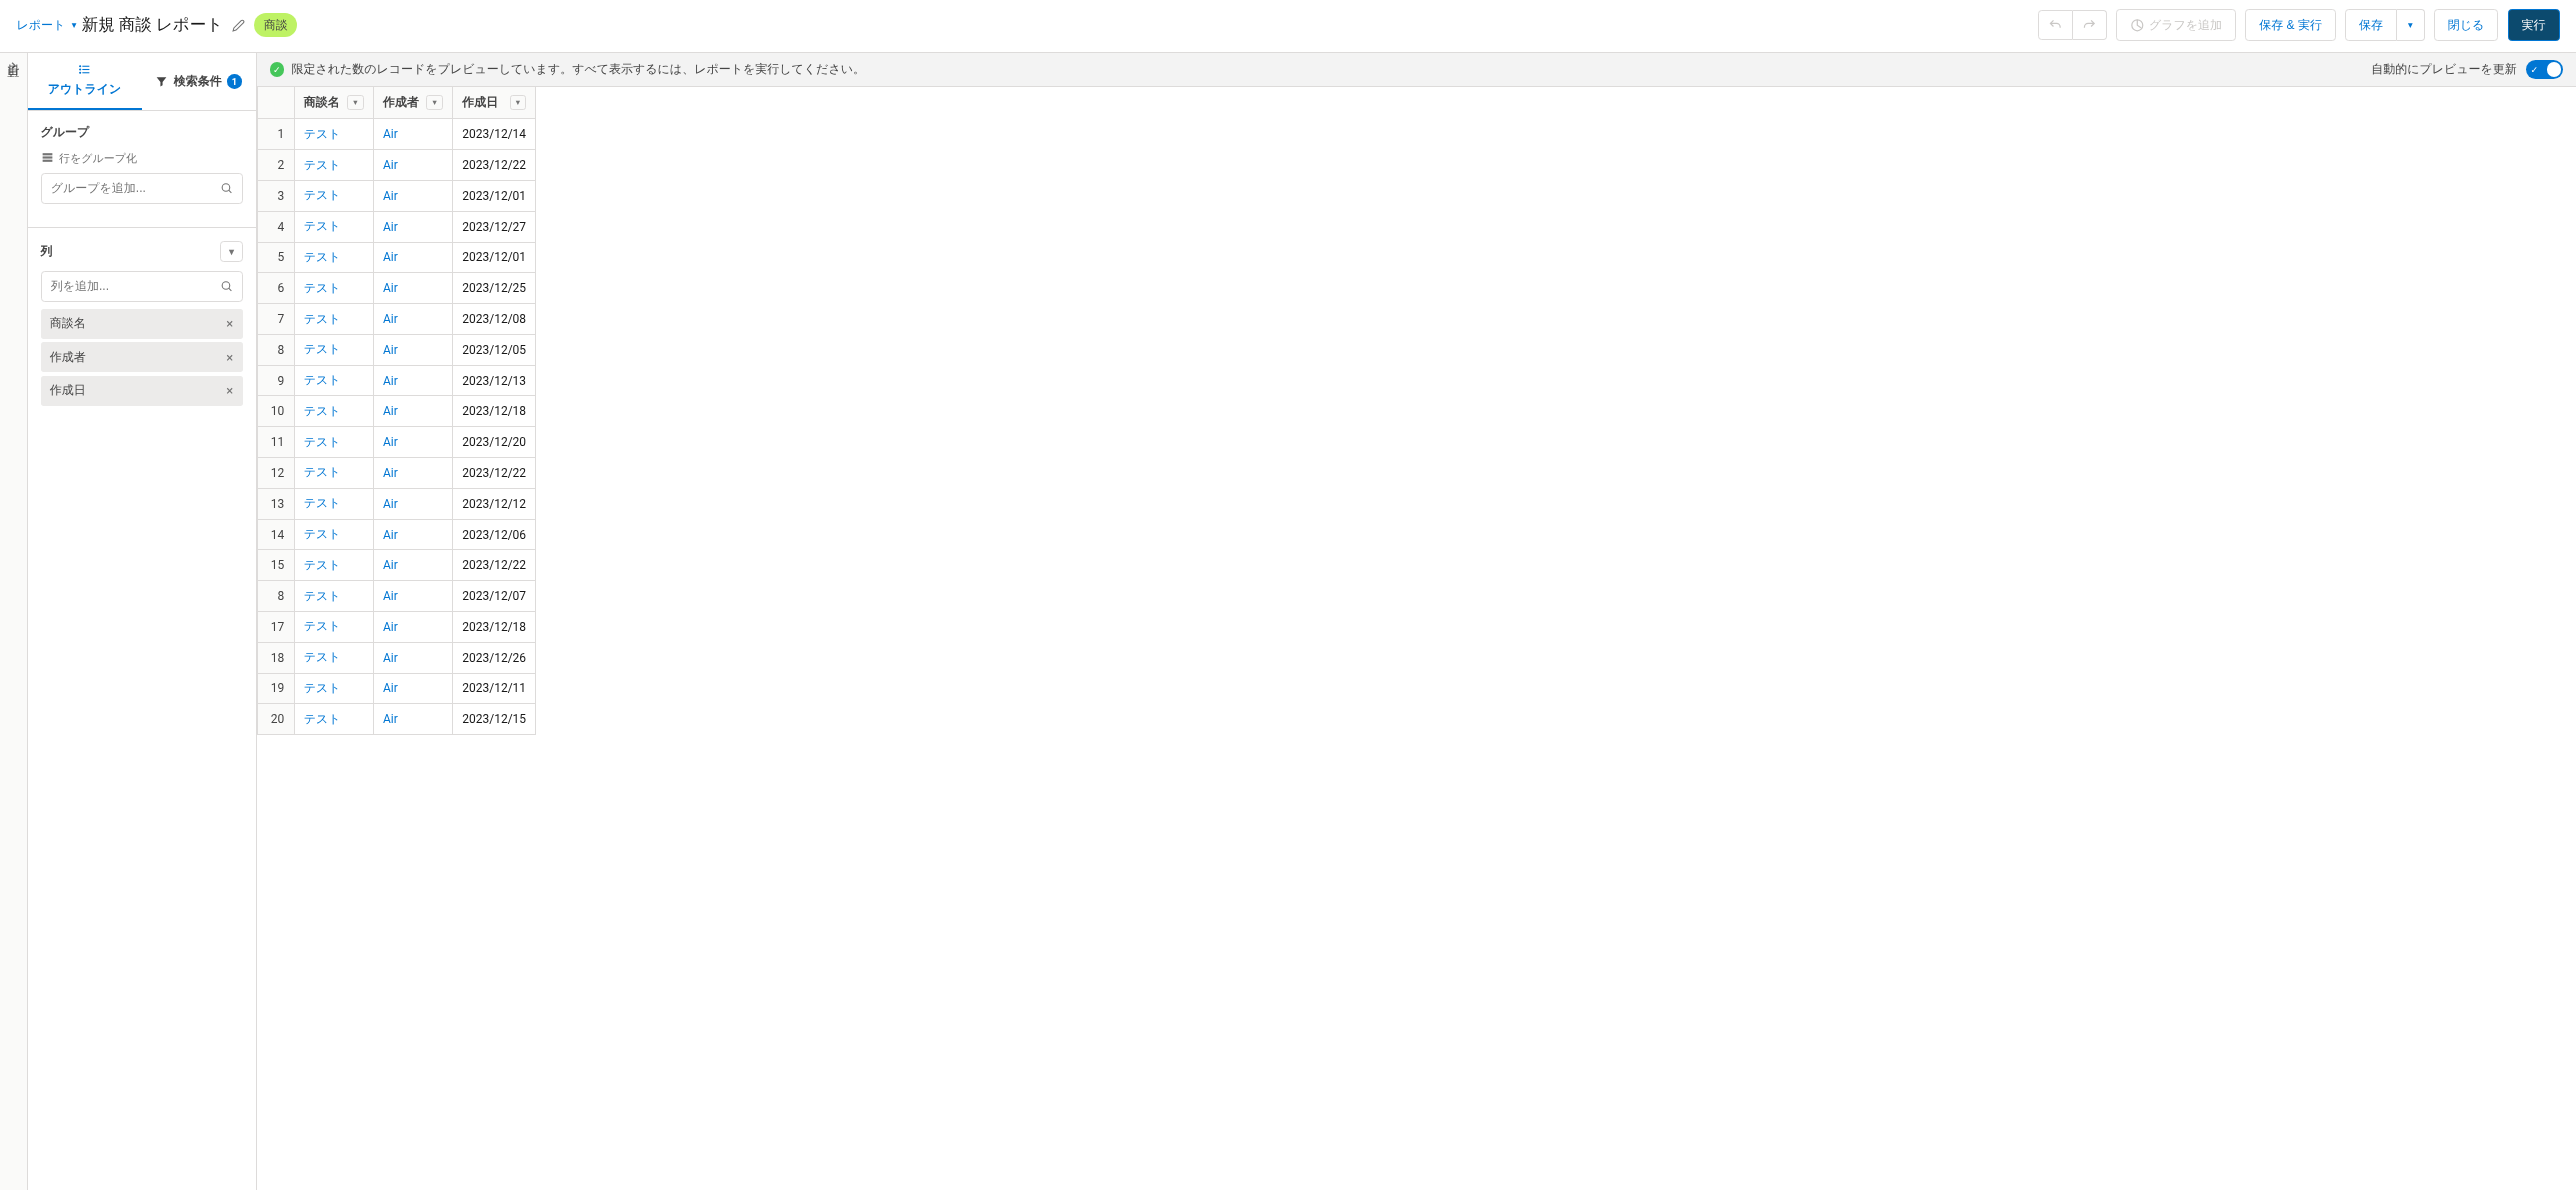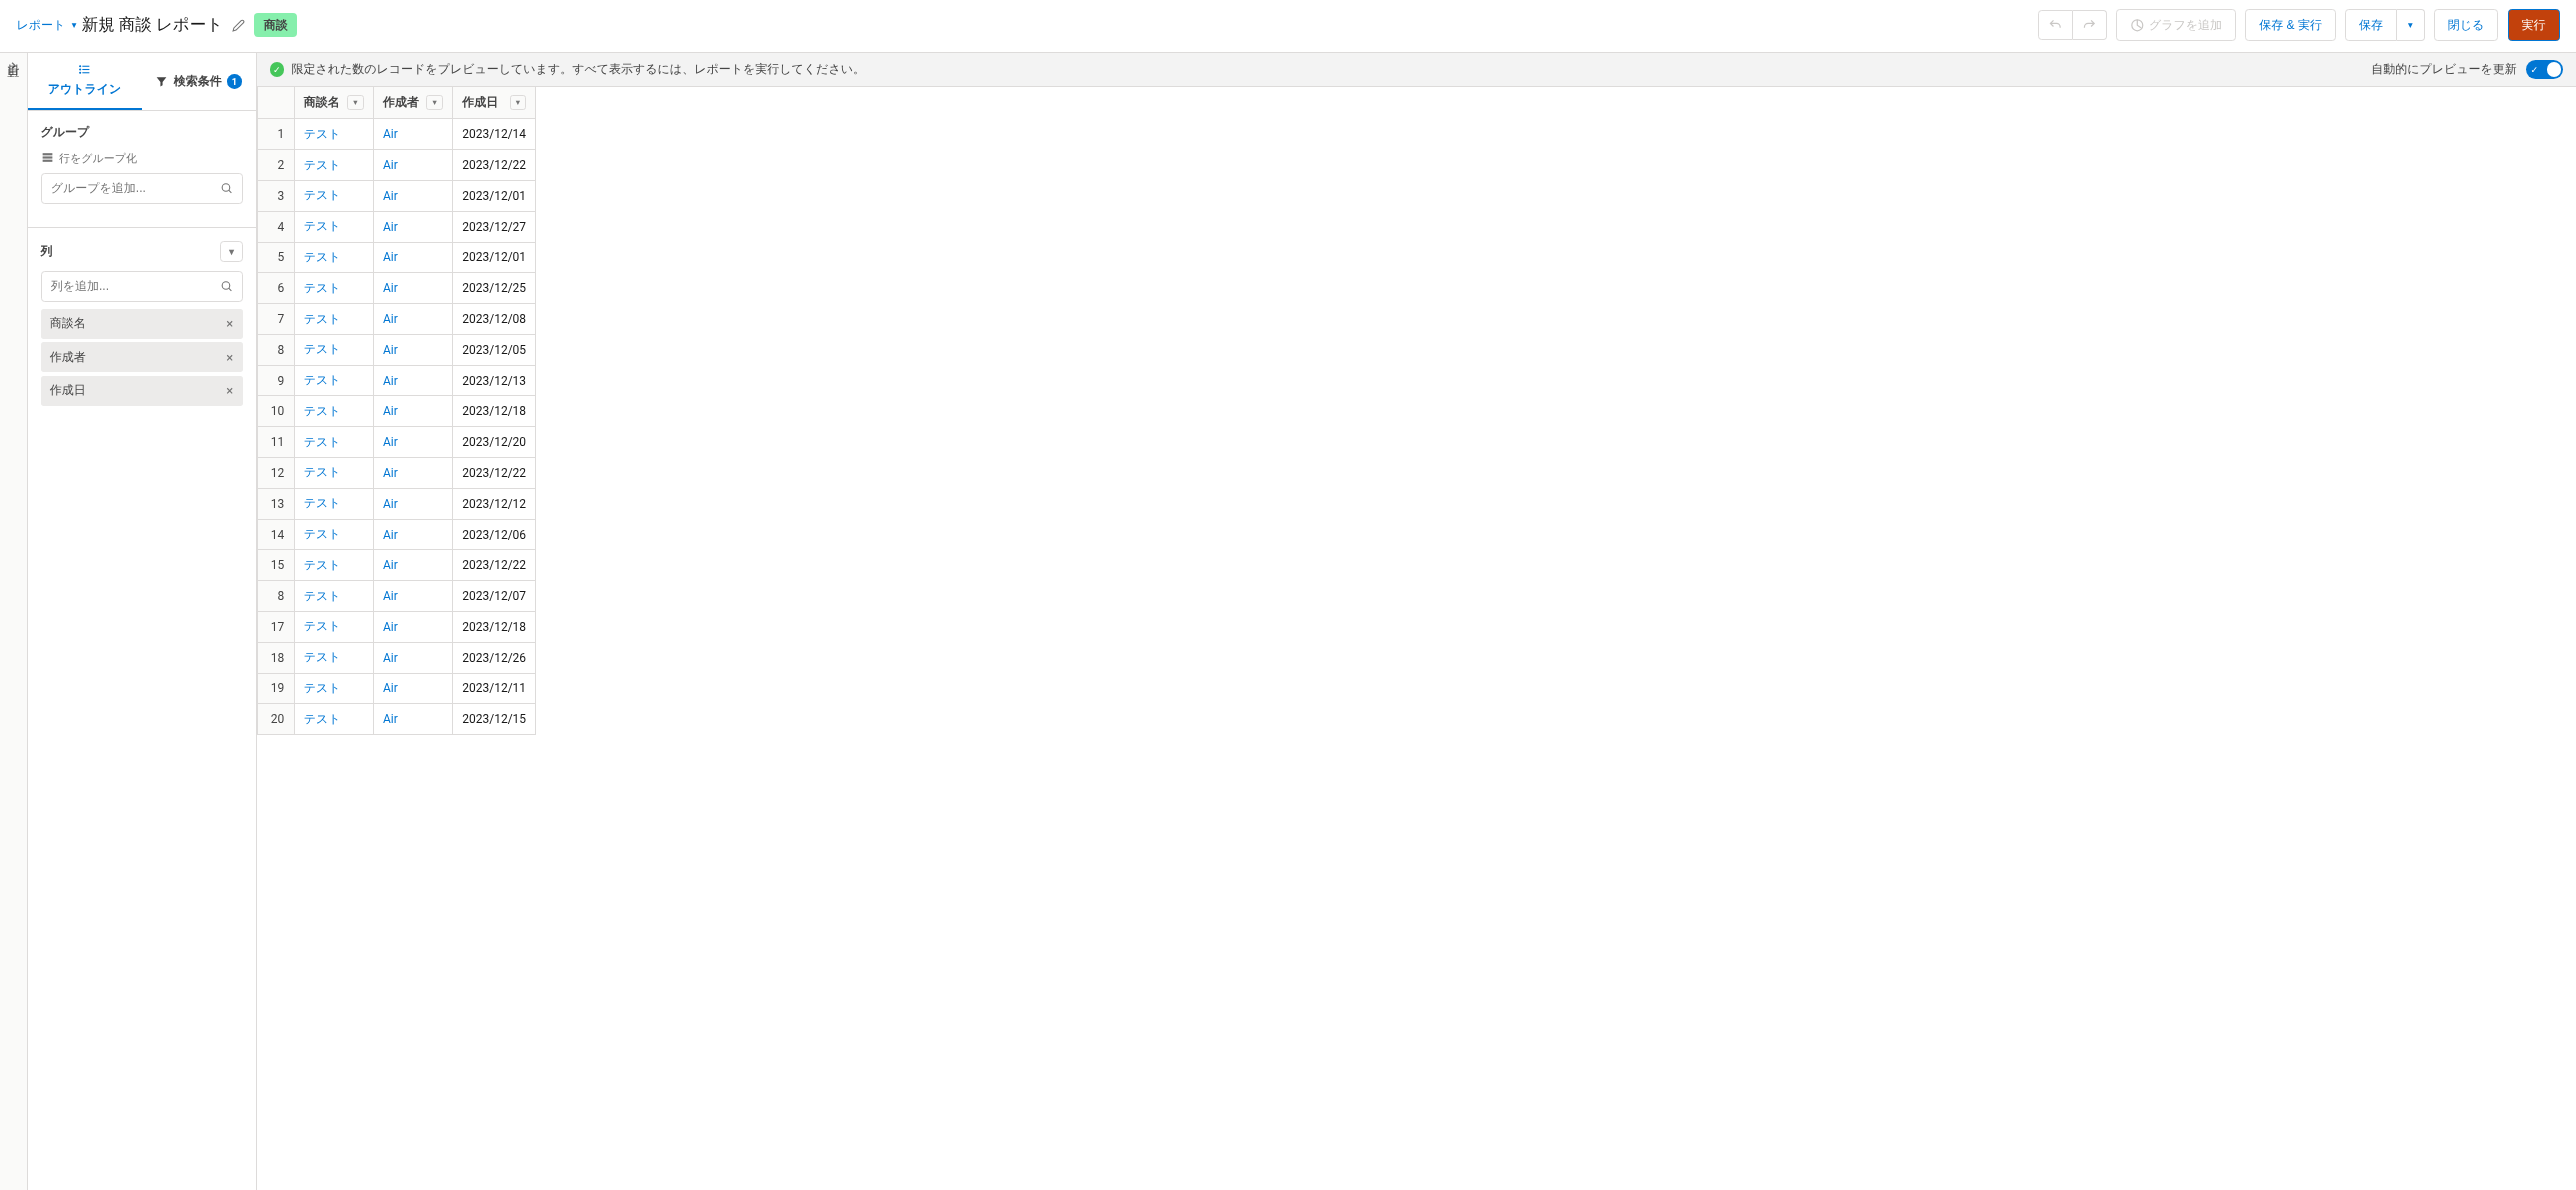--- a/index.html
+++ b/index.html
@@ -9,30 +9,30 @@
     
     
     .header { display: flex; justify-content: space-between; align-items: center; padding: 9.2px 16.5px 11px 16.5px; border-bottom: 0.9px solid #dddbda; }
     .header-left { display: flex; gap: 3.7px; }
     .breadcrumb-row { display: flex; align-items: center; gap: 4.6px; }
     .breadcrumb-link { color: #0176d3; font-size: 12px; text-decoration: none; cursor: pointer; }
     .breadcrumb-caret { color: #0176d3; font-size: 8.2px; }
     .title-row { display: flex; align-items: center; gap: 9.2px; }
     .report-title { font-size: 16.5px; font-weight: 400; color: #181818; }
     .edit-icon { color: #747474; cursor: pointer; }
-    .badge { background: #86efac; border-radius: 4px; padding: 3.7px 9.2px; font-size: 12px; font-weight: 700; color: #444; }
+    .badge { background: #bef264; border-radius: 12px; padding: 3.7px 9.2px; font-size: 12px; font-weight: 400; color: #444; }
     
     .header-right { display: flex; align-items: center; gap: 9.2px; }
     .btn-group { display: flex; }
     .btn { background: #fff; border: 0.9px solid #dddbda; border-radius: 3.7px; padding: 6.4px 13px; font-size: 12px; color: #0176d3; cursor: pointer; display: flex; align-items: center; gap: 4.6px; }
     .btn-disabled { color: #c9c7c5; cursor: default; }
     .btn-icon-only { padding: 6.4px 9.2px; }
     .btn-group .btn:first-child { border-top-right-radius: 0; border-bottom-right-radius: 0; }
     .btn-group .btn:last-child { border-top-left-radius: 0; border-bottom-left-radius: 0; border-left: none; }
-    .btn-primary { background: #c2410c; color: #fff; border-color: #0176d3; }
+    .btn-primary { background: #0c4a6e; color: #fff; border-color: #0176d3; }
     
     
     .body { flex: 1; display: flex; overflow: hidden; }
     
     
     .rail { width: 27.5px; border-right: 0.9px solid #dddbda; background: #fafaf9; display: flex; flex-direction: column; align-items: center; padding-top: 7.3px; }
     .rail-chevron { color: #747474; cursor: pointer; font-size: 13px; }
     .rail-text { writing-mode: vertical-rl; transform: rotate(180deg); margin-top: 13px; font-size: 12px; color: #444; letter-spacing: 0.9px; }
     
     

